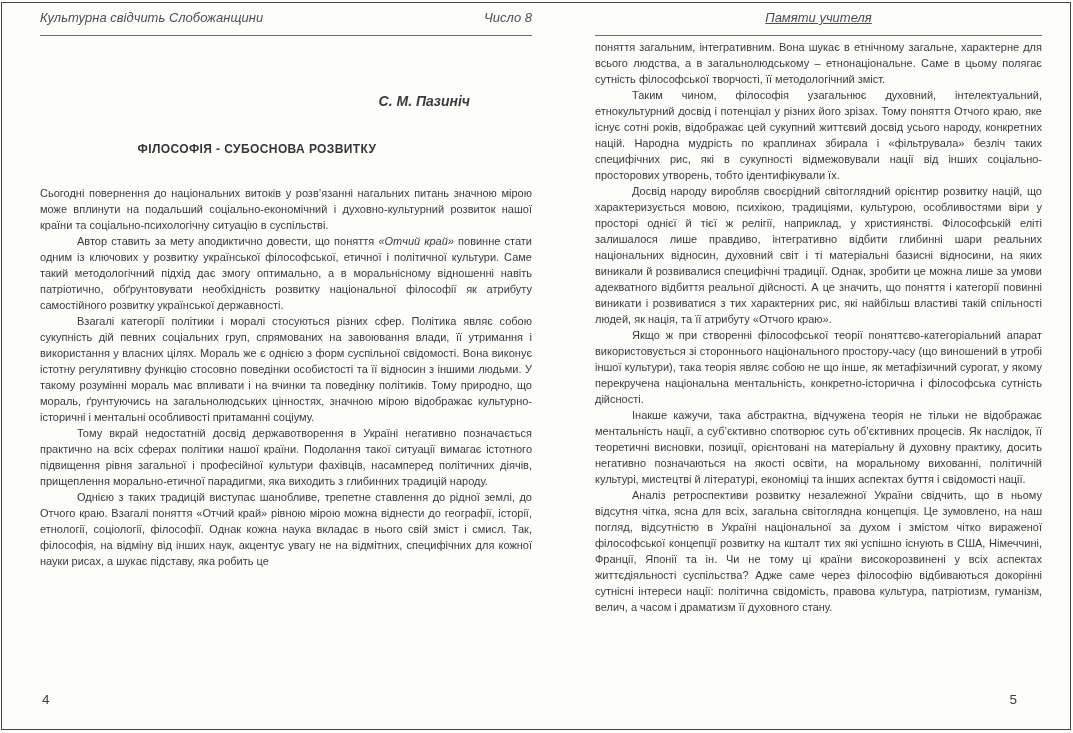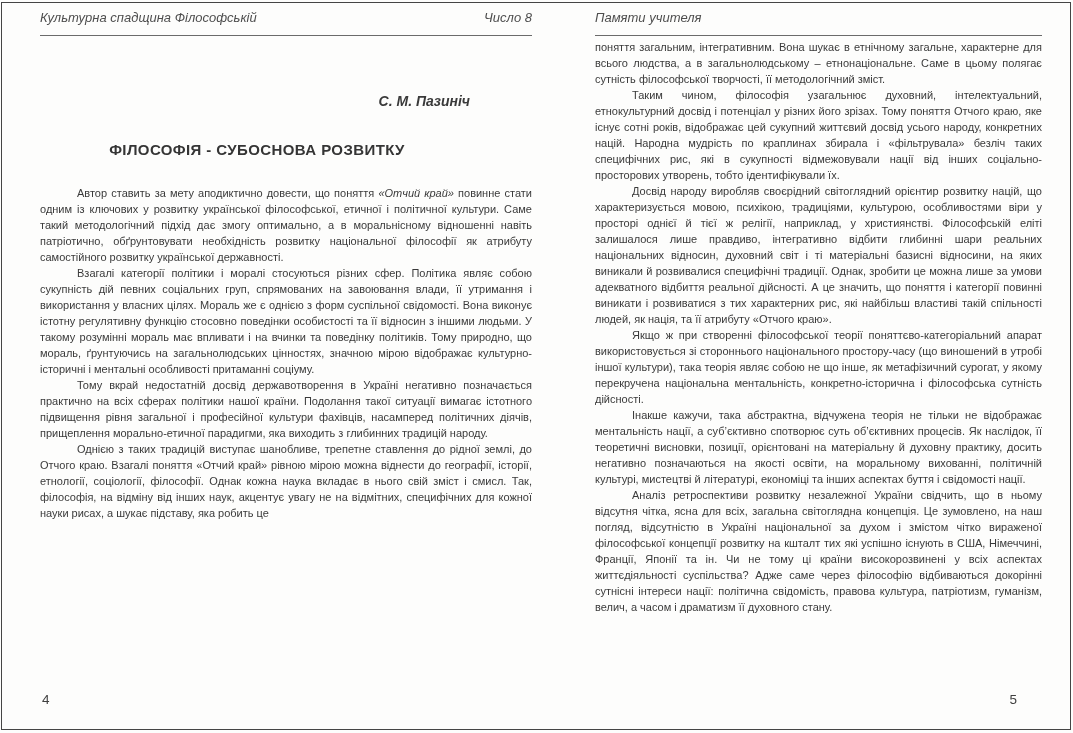--- a/index.html
+++ b/index.html
@@ -35,40 +35,40 @@
   .running-header {
     margin-top: 10px;
     display: flex;
     justify-content: space-between;
     font-style: italic;
     font-size: 13px;
     color: #4e4e4e;
     height: 16px;
     line-height: 16px;
   }
-  .running-header.right-only { justify-content: flex-start; }
+  .running-header.right-only { justify-content: center; text-decoration: underline; }
   .header-rule {
     margin-top: 9px;
     height: 1px;
     background: #6b6b6b;
   }
 
   .author {
     margin-top: 57px;
     padding-right: 62px;
     text-align: right;
     font-weight: bold;
     font-style: italic;
     font-size: 14px;
     color: #3a3a3a;
   }
   .article-title {
     margin: 31px 58px 0 0;
     text-align: center;
-    font-size: 15px;
+    font-size: 12px;
     font-weight: bold;
     line-height: 19px;
     letter-spacing: 0.4px;
     color: #353535;
   }
 
   .body-text {
     text-align: justify;
     font-size: 11px;
     line-height: 16px;
@@ -95,32 +95,33 @@
   .page-right .page-number { right: 25px; }
 </style>
 </head>
 <body>
 
 <div class="spread">
   <div class="scan-border"></div>
 
   <div class="page page-left">
     <div class="running-header">
-      <span>Культурна спадщина Філософській</span>
+      <span>Культурна свідчить Слобожанщини</span>
       <span>Число 8</span>
     </div>
     <div class="header-rule"></div>
 
     <div class="author">С. М. Пазиніч</div>
 
     <h1 class="article-title">
       <span>ФІЛОСОФІЯ - СУБОСНОВА РОЗВИТКУ</span><br>
     </h1>
 
     <div class="body-text">
+      <p class="noindent">Сьогодні повернення до національних витоків у розв’язанні нагальних питань значною мірою може вплинути на подальший соціально-економічний і духовно-культурний розвиток нашої країни та соціально-психологічну ситуацію в суспільстві.</p>
       <p><span>Автор ставить за мету аподиктично довести, що поняття </span><em>«Отчий край»</em><span> повинне стати одним із ключових у розвитку української філософської, етичної і політичної культури. Саме такий методологічний підхід дає змогу оптимально, а в моральнісному відношенні навіть патріотично, обґрунтовувати необхідність розвитку національної філософії як атрибуту самостійного розвитку української державності.</span></p>
       <p>Взагалі категорії політики і моралі стосуються різних сфер. Політика являє собою сукупність дій певних соціальних груп, спрямованих на завоювання влади, її утримання і використання у власних цілях. Мораль же є однією з форм суспільної свідомості. Вона виконує істотну регулятивну функцію стосовно поведінки особистості та її відносин з іншими людьми. У такому розумінні мораль має впливати і на вчинки та поведінку політиків. Тому природно, що мораль, ґрунтуючись на загальнолюдських цінностях, значною мірою відображає культурно-історичні і ментальні особливості притаманні соціуму.</p>
       <p>Тому вкрай недостатній досвід державотворення в Україні негативно позначається практично на всіх сферах політики нашої країни. Подолання такої ситуації вимагає істотного підвищення рівня загальної і професійної культури фахівців, насамперед політичних діячів, прищеплення морально-етичної парадигми, яка виходить з глибинних традицій народу.</p>
       <p>Однією з таких традицій виступає шанобливе, трепетне ставлення до рідної землі, до Отчого краю. Взагалі поняття «Отчий край» рівною мірою можна віднести до географії, історії, етнології, соціології, філософії. Однак кожна наука вкладає в нього свій зміст і смисл. Так, філософія, на відміну від інших наук, акцентує увагу не на відмітних, специфічних для кожної науки рисах, а шукає підставу, яка робить це</p>
     </div>
 
     <div class="page-number">4</div>
   </div>
 
   <div class="page page-right">

